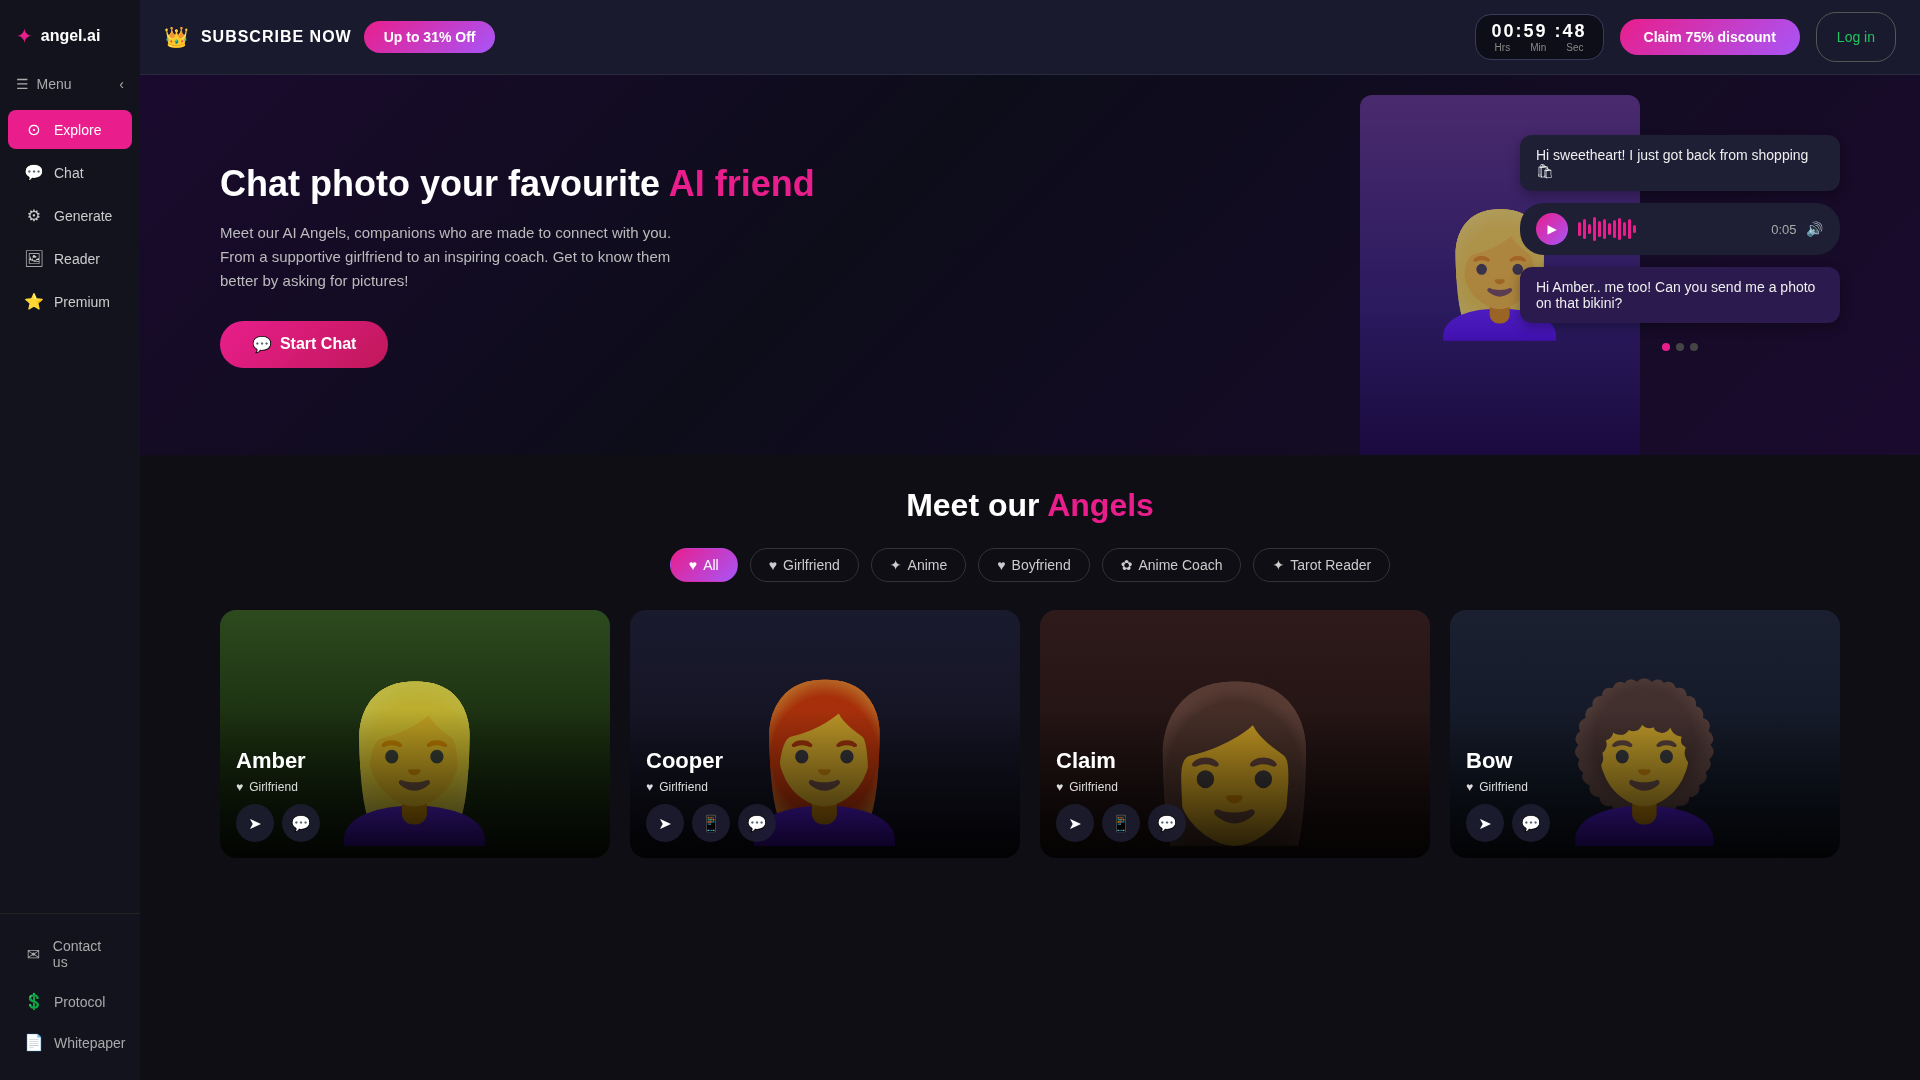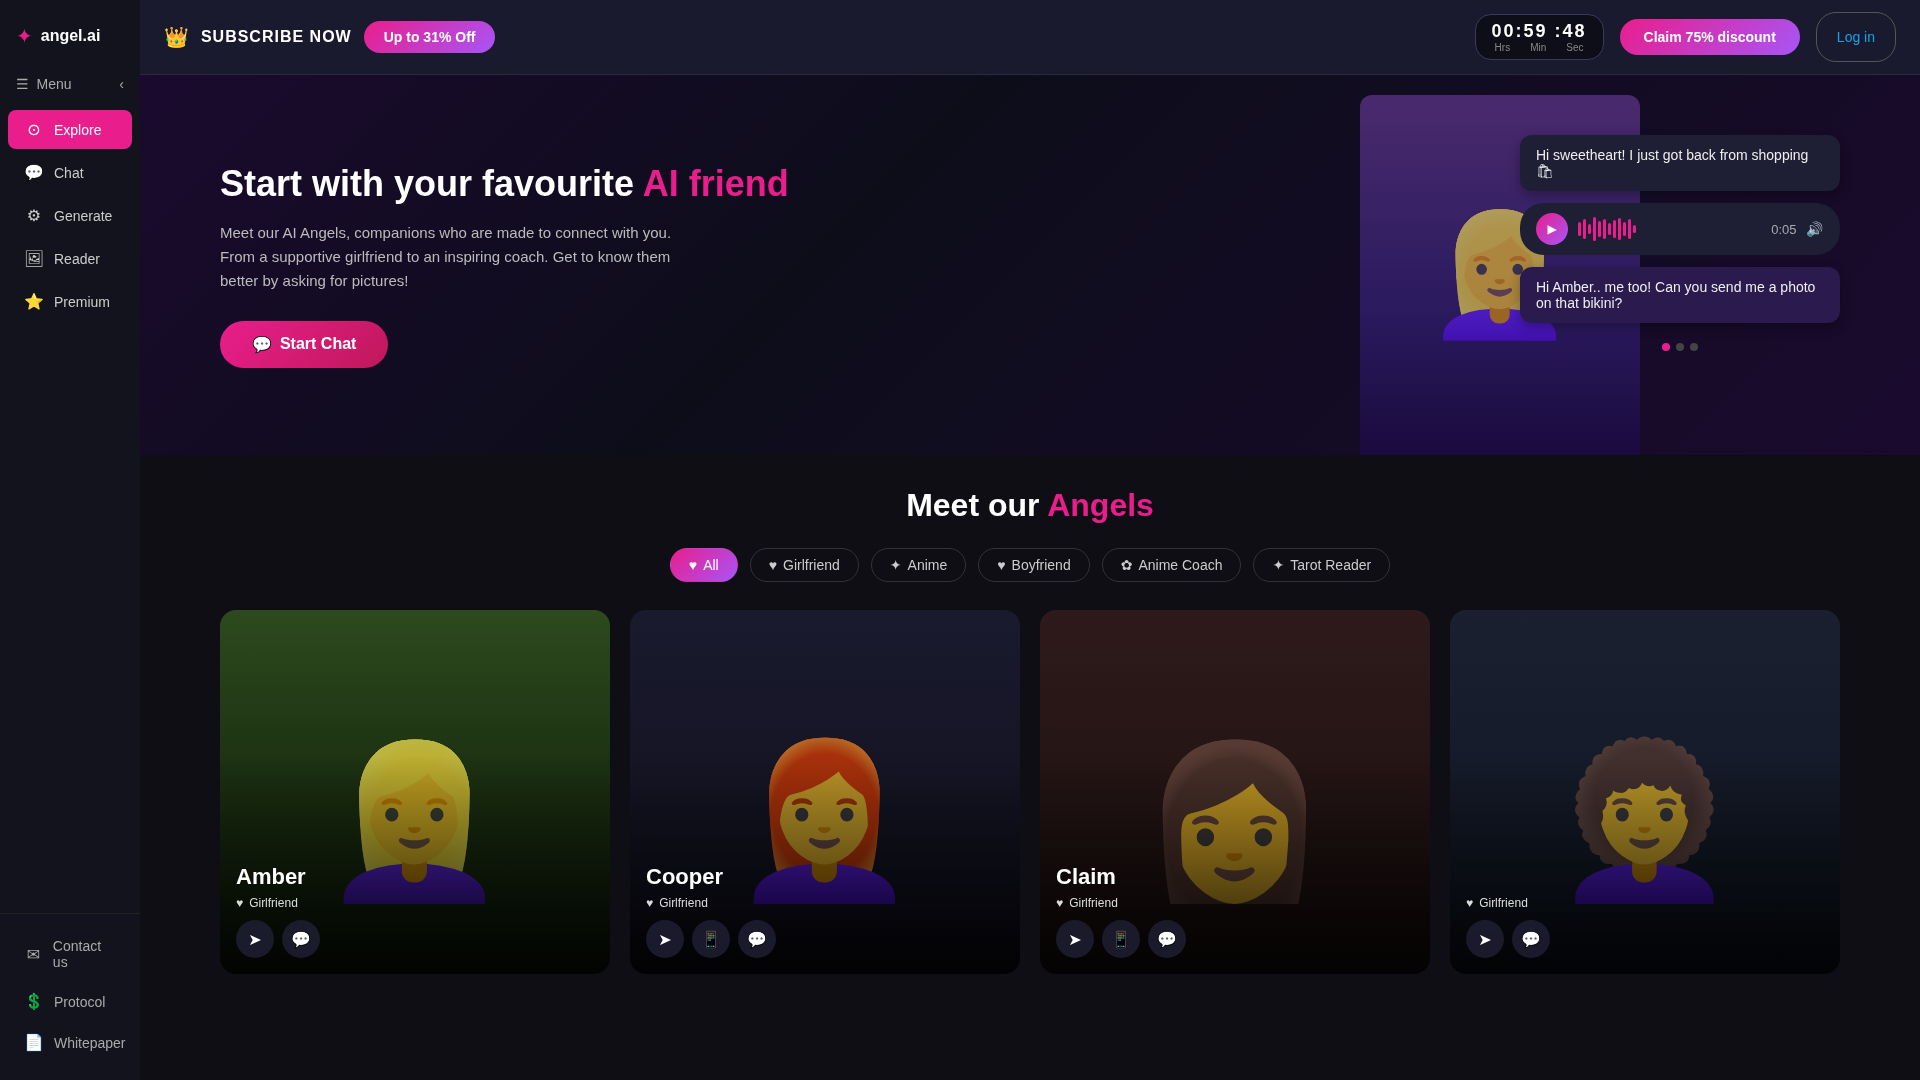--- a/index.html
+++ b/index.html
@@ -148,21 +148,21 @@
       color: #fff;
       border: none;
       border-radius: 20px;
       padding: 10px 24px;
       font-size: 14px;
       font-weight: 600;
       cursor: pointer;
     }
     .login-btn {
       background: transparent;
-      color: #0ea5e9;
+      color: #22c55e;
       border: 1px solid #555;
       border-radius: 20px;
       padding: 16px 20px;
       font-size: 14px;
       cursor: pointer;
     }
 
     
     .hero {
       background: linear-gradient(135deg, #1a0a2e 0%, #0d0d1a 40%, #1a0a2e 100%);
@@ -336,21 +336,21 @@
     
     .cards-grid {
       display: grid;
       grid-template-columns: repeat(4, 1fr);
       gap: 20px;
     }
     .angel-card {
       border-radius: 16px;
       overflow: hidden;
       position: relative;
-      height: 364px;
+      height: 248px;
       cursor: pointer;
       background: #737373;
     }
     .card-bg {
       width: 100%;
       height: 100%;
       display: flex;
       align-items: center;
       justify-content: center;
       font-size: 60px;
@@ -478,21 +478,21 @@
         </div>
       </div>
       <button class="claim-btn">Claim 75% discount</button>
       <button class="login-btn">Log in</button>
     </div>
   </div>
 
   <div class="hero">
     <div class="hero-content">
       <h1 class="hero-title">
-        <span>Start with your favourite </span><span class="highlight">AI friend</span>
+        <span>Chat photo your favourite </span><span class="highlight">AI friend</span>
       </h1>
       <p class="hero-desc">Meet our AI Angels, companions who are made to connect with you. From a supportive girlfriend to an inspiring coach. Get to know them better by asking for pictures!</p>
       <button class="start-chat-btn">
         <span>💬</span>
         <span>Start Chat</span>
       </button>
     </div>
 
     <div class="hero-image-area">
       <div class="hero-avatar-placeholder">
@@ -623,20 +623,21 @@
           </div>
         </div>
       </div>
 
       <div class="angel-card">
         <div class="card-bg card-bow">
           <span style="font-size:150px;opacity:0.7;margin-top:60px">👩‍🦱</span>
         </div>
         <div class="card-gradient"></div>
         <div class="card-info">
+          <div class="card-name">Bow</div>
           <div class="card-type">
             <span>♥</span>
             <span>Girlfriend</span>
           </div>
           <div class="card-actions">
             <button class="card-action-btn">➤</button>
             <button class="card-action-btn">💬</button>
           </div>
         </div>
       </div>

